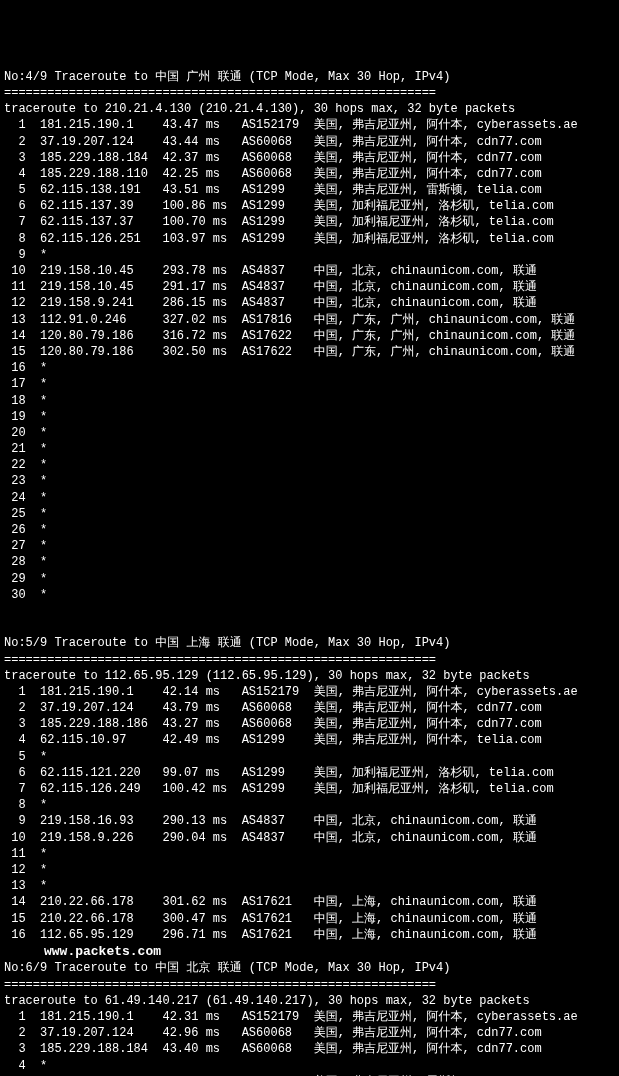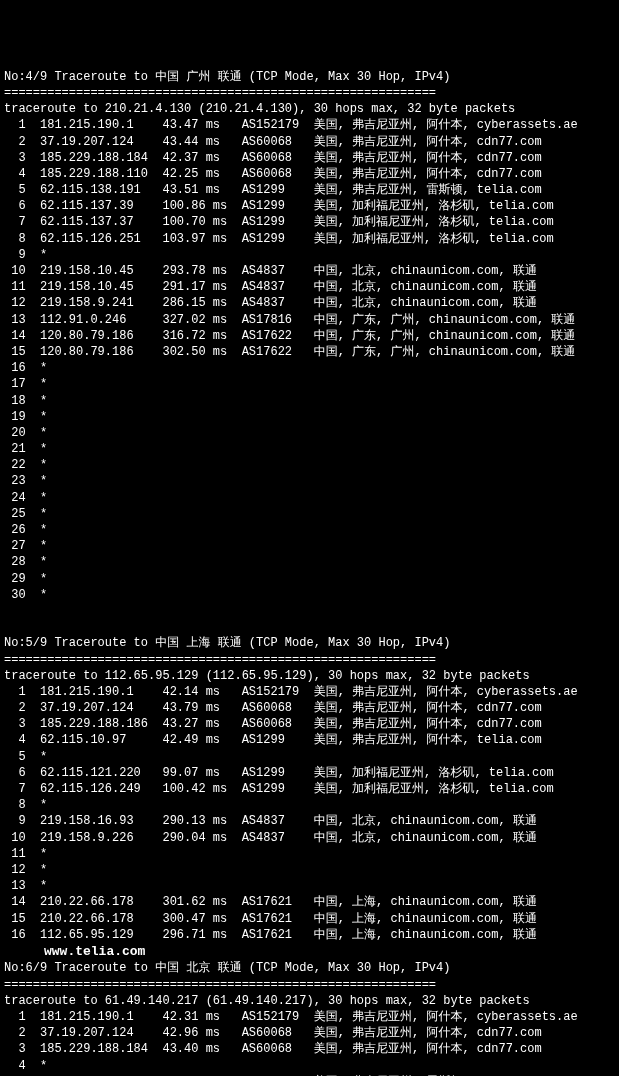--- a/index.html
+++ b/index.html
@@ -73,21 +73,21 @@
   7  62.115.126.249   100.42 ms  AS1299    美国, 加利福尼亚州, 洛杉矶, telia.com
   8  *
   9  219.158.16.93    290.13 ms  AS4837    中国, 北京, chinaunicom.com, 联通
  10  219.158.9.226    290.04 ms  AS4837    中国, 北京, chinaunicom.com, 联通
  11  *
  12  *
  13  *
  14  210.22.66.178    301.62 ms  AS17621   中国, 上海, chinaunicom.com, 联通
  15  210.22.66.178    300.47 ms  AS17621   中国, 上海, chinaunicom.com, 联通
  16  112.65.95.129    296.71 ms  AS17621   中国, 上海, chinaunicom.com, 联通
-<span class="watermark">www.telia.com</span>
+<span class="watermark">www.packets.com</span>
 No:6/9 Traceroute to 中国 北京 联通 (TCP Mode, Max 30 Hop, IPv4)
 ============================================================
 traceroute to 61.49.140.217 (61.49.140.217), 30 hops max, 32 byte packets
   1  181.215.190.1    42.31 ms   AS152179  美国, 弗吉尼亚州, 阿什本, cyberassets.ae
   2  37.19.207.124    42.96 ms   AS60068   美国, 弗吉尼亚州, 阿什本, cdn77.com
   3  185.229.188.184  43.40 ms   AS60068   美国, 弗吉尼亚州, 阿什本, cdn77.com
   4  *
   5  62.115.138.191   43.62 ms   AS1299    美国, 弗吉尼亚州, 雷斯顿, telia.com
   6  219.158.35.29    273.69 ms  AS4837    中国, 广东, 广州, chinaunicom.com, 联通
   7  219.158.97.205   286.56 ms  AS4837    中国, 广东, 广州, chinaunicom.com, 联通

